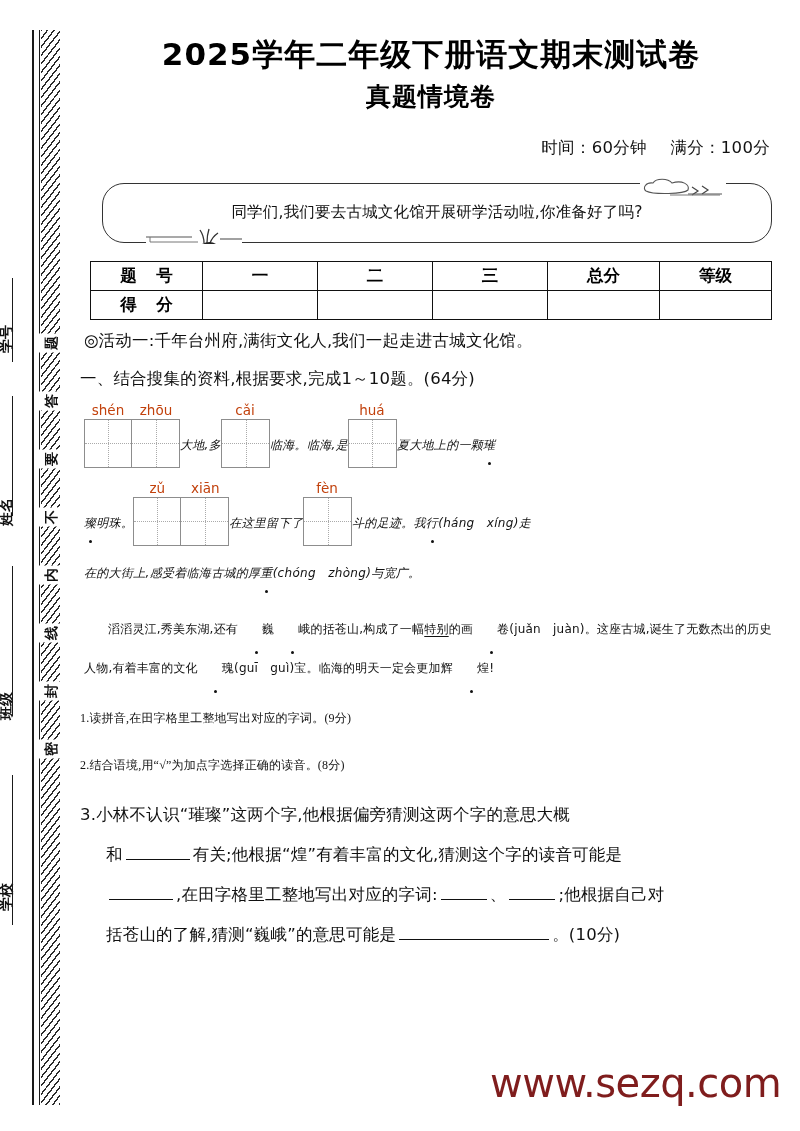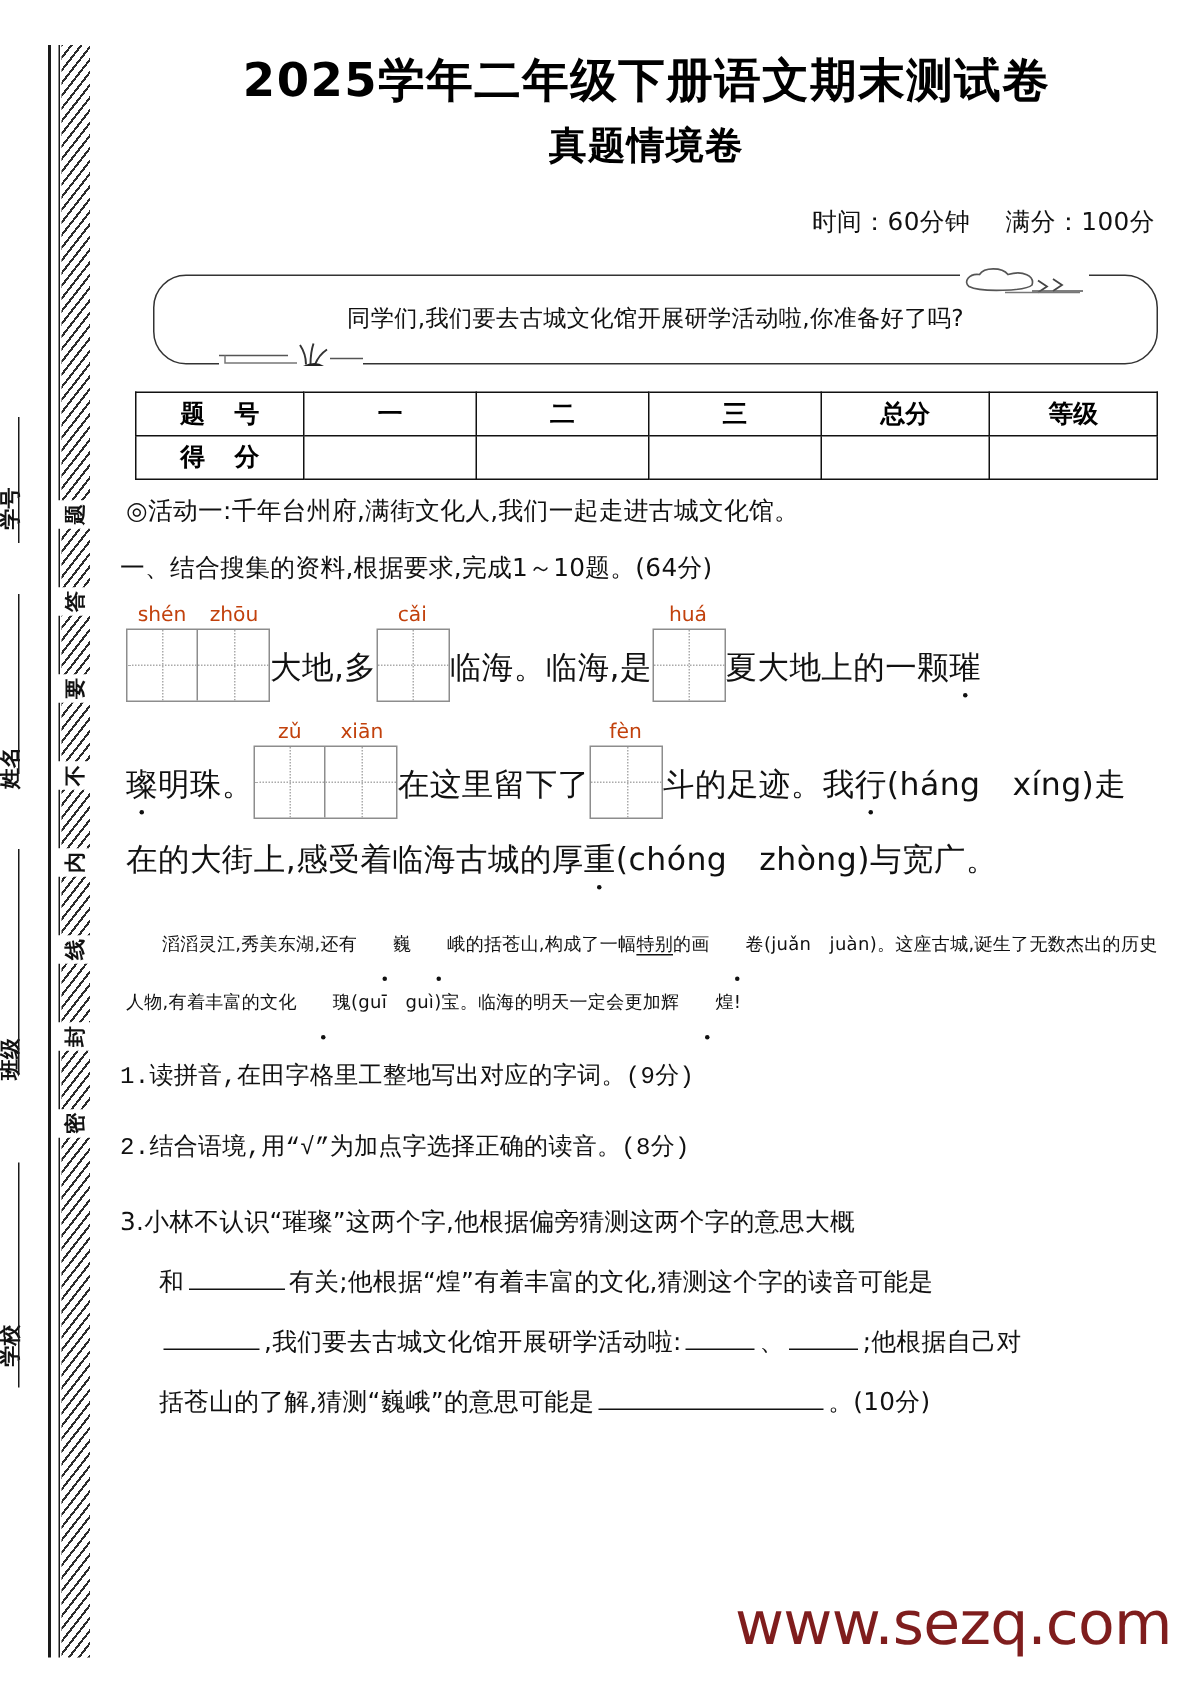--- a/index.html
+++ b/index.html
@@ -177,24 +177,25 @@
   
   .flow-row {
     margin: 12px 24px 0 22px;
     display: flex;
     align-items: flex-end;
     flex-wrap: nowrap;
     white-space: nowrap;
   }
   .flow-text {
     font-family: "DejaVu Sans", sans-serif;
-    font-size: 21px;
+    font-size: 12px;
     letter-spacing: 0.3px;
     line-height: 30px;
     padding-bottom: 8px;
+    font-style: italic;
   }
   .grid-unit { display: inline-flex; flex-direction: column; align-items: stretch; }
   .pinyin-row {
     display: flex;
     font-family: "DejaVu Sans", sans-serif;
     font-size: 13.5px;
     color: #c2410c;
     line-height: 17px;
     text-align: center;
   }
@@ -243,22 +244,22 @@
     margin: 14px 20px 0 22px;
     font-family: "DejaVu Sans", sans-serif;
     font-size: 12px;
     line-height: 39px;
     letter-spacing: 0.2px;
     text-indent: 2em;
   }
 
   .qline {
     margin: 13px 24px 0 18px;
-    font-family: Liberation Mono, monospace;
-    font-size: 16px;
+    font-family: Liberation Serif, serif;
+    font-size: 12px;
     line-height: 34px;
     letter-spacing: 0.2px;
   }
   .q-multi {
     margin: 13px 24px 0 18px;
     font-family: "DejaVu Sans", sans-serif;
     font-size: 16.5px;
     line-height: 40px;
     letter-spacing: 0.2px;
     text-indent: 0;
@@ -442,19 +443,19 @@
 
   <div class="para"><span>滔滔灵江,秀美东湖,还有</span><span class="dotted">巍</span><span class="dotted">峨</span><span>的括苍山,构成了一幅</span><span class="uline">特别</span><span>的画</span><span class="dotted">卷</span><span>(juǎn　juàn)。这座古城,诞生了无数杰出的历史人物,有着丰富的文化</span><span class="dotted">瑰</span><span>(guī　guì)宝。临海的明天一定会更加辉</span><span class="dotted">煌</span><span>!</span></div>
 
   <div class="qline"><span>1.</span><span>读拼音,在田字格里工整地写出对应的字词。(9分)</span></div>
 
   <div class="qline"><span>2.</span><span>结合语境,用“√”为加点字选择正确的读音。(8分)</span></div>
 
   <div class="q-multi">
     <span class="hang"><span>3.</span><span>小林不认识“璀璨”这两个字,他根据偏旁猜测这两个字的意思大概</span></span>
     <span class="hang ind"><span>和</span><span class="blank-m"></span><span>有关;他根据“煌”有着丰富的文化,猜测这个字的读音可能是</span></span>
-    <span class="hang ind"><span class="blank-m"></span><span>,我们要去古城文化馆开展研学活动啦:</span><span class="blank-s"></span><span>、</span><span class="blank-s"></span><span>;他根据自己对</span></span>
+    <span class="hang ind"><span class="blank-m"></span><span>,在田字格里工整地写出对应的字词:</span><span class="blank-s"></span><span>、</span><span class="blank-s"></span><span>;他根据自己对</span></span>
     <span class="hang ind"><span>括苍山的了解,猜测“巍峨”的意思可能是</span><span class="blank-l"></span><span>。(10分)</span></span>
   </div>
 
 </div>
 
 <div id="watermark">www.sezq.com</div>
 
 </body></html>

